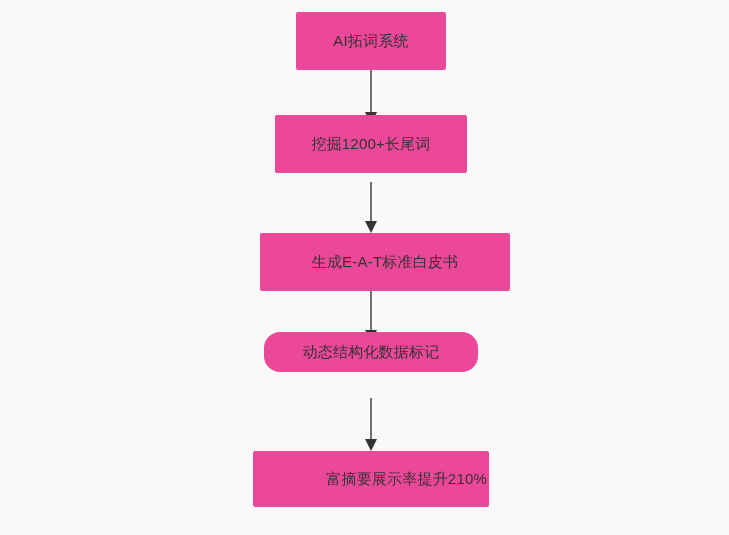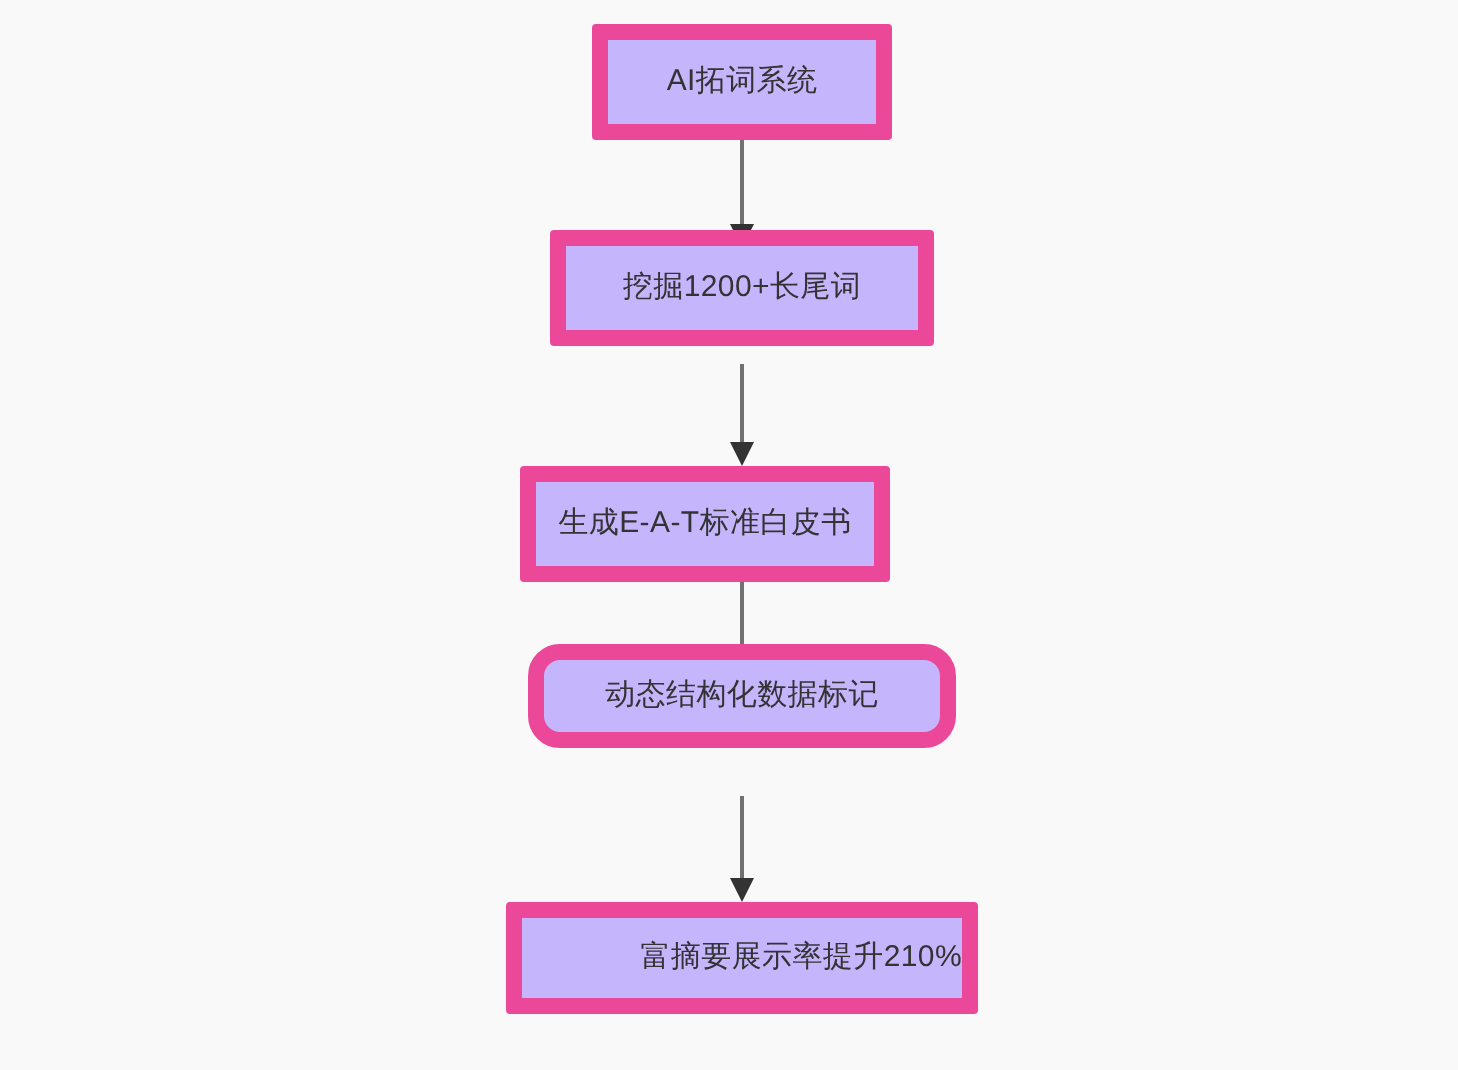--- a/index.html
+++ b/index.html
@@ -14,22 +14,22 @@
     overflow: hidden;
   }
   #flowchart {
     position: relative;
     width: 729px;
     height: 535px;
   }
   .node {
     position: absolute;
     box-sizing: border-box;
-    background: #c4b5fd;
-    border: 8px solid #ec4899;
+    background: #ec4899;
+    border: 2px solid #ec4899;
     border-radius: 2px;
     display: flex;
     align-items: center;
     justify-content: center;
     color: #333333;
     font-size: 15px;
     line-height: 1.2;
     letter-spacing: 0.2px;
     white-space: nowrap;
   }
@@ -75,25 +75,25 @@
   </div>
 
   <div class="node" style="left:296px; top:12px; width:150px; height:58px;">
     <span>AI拓词系统</span>
   </div>
 
   <div class="node" style="left:275px; top:115px; width:192px; height:58px;">
     <span>挖掘1200+长尾词</span>
   </div>
 
-  <div class="node" style="left:260px; top:233px; width:185px; height:58px;">
+  <div class="node" style="left:260px; top:233px; width:250px; height:58px;">
     <span>生成E-A-T标准白皮书</span>
   </div>
 
-  <div class="node" style="left:264px; top:322px; width:214px; height:52px;border-radius:16px;">
+  <div class="node" style="left:264px; top:332px; width:214px; height:40px;border-radius:16px;">
     <span>动态结构化数据标记</span>
   </div>
 
   <div class="node" style="left:253px; top:451px; width:236px; height:56px;justify-content:flex-end;">
     <span>富摘要展示率提升210%</span>
   </div>
 
 </div>
 
 </body></html>

